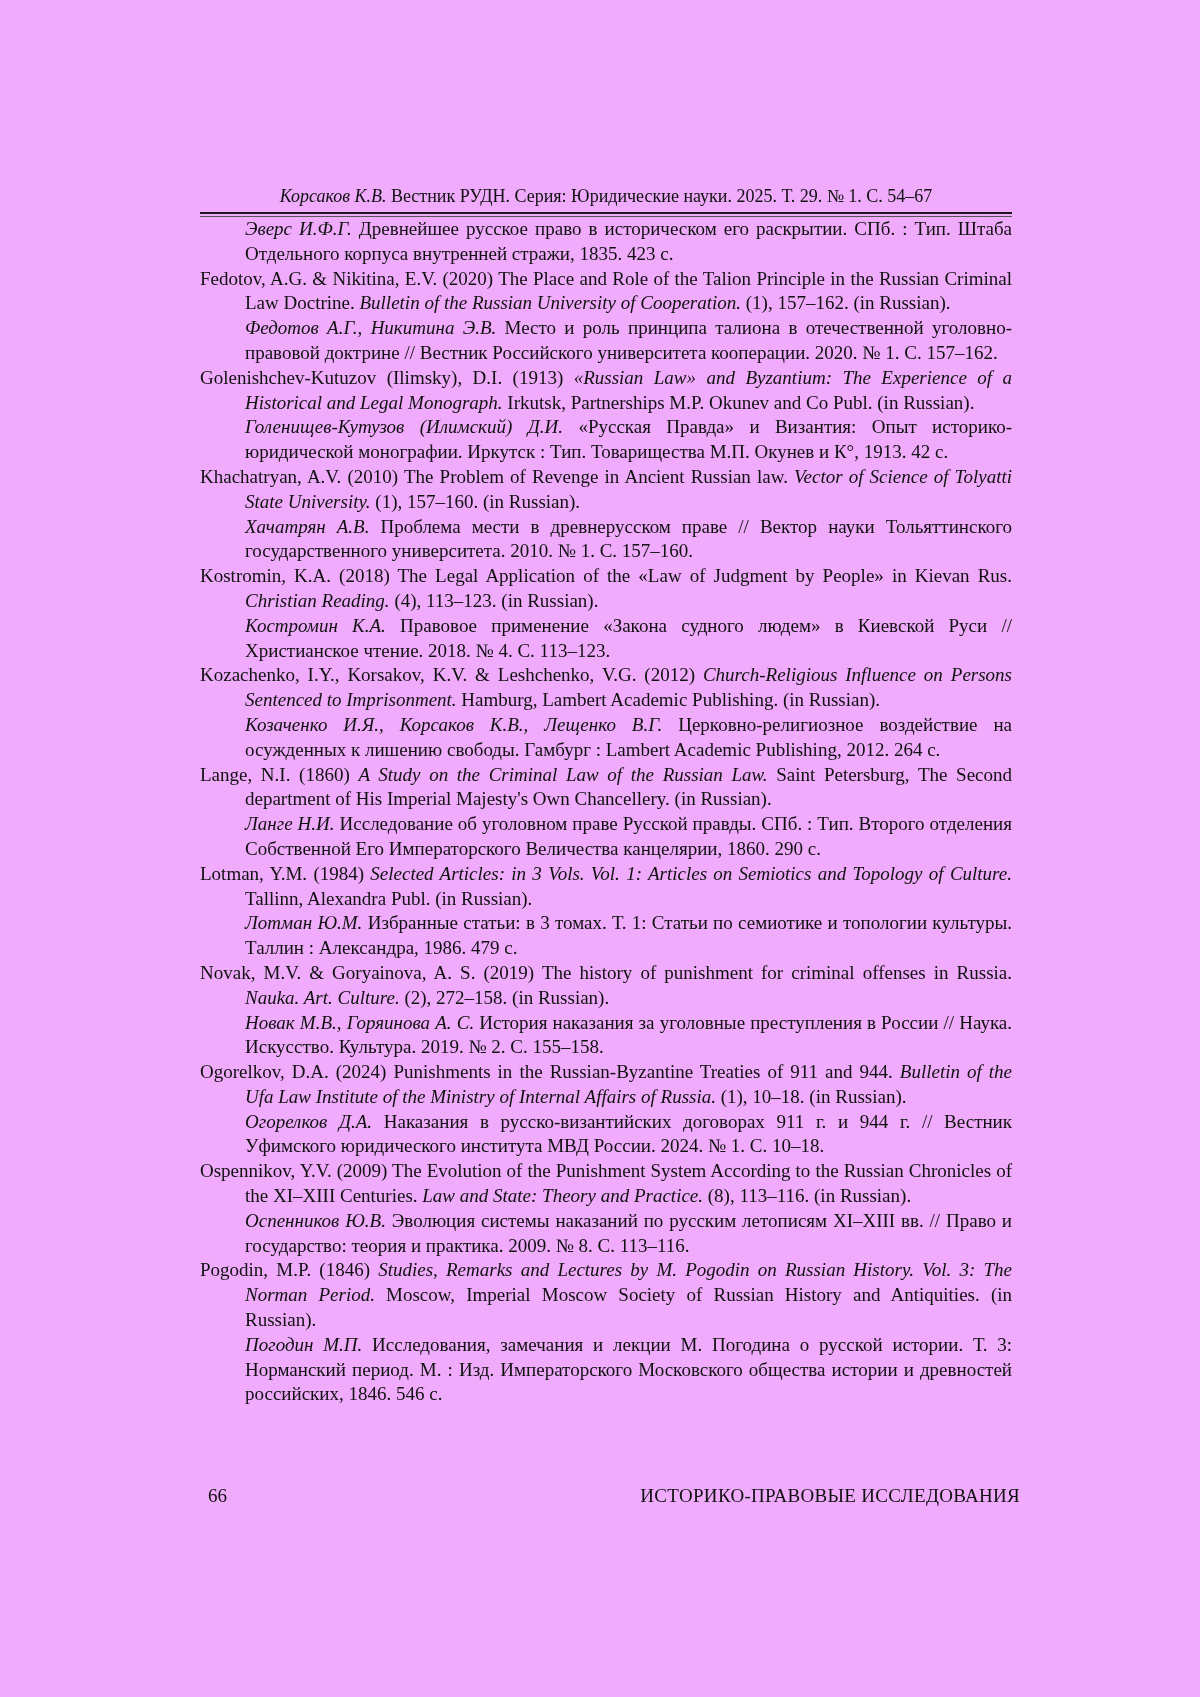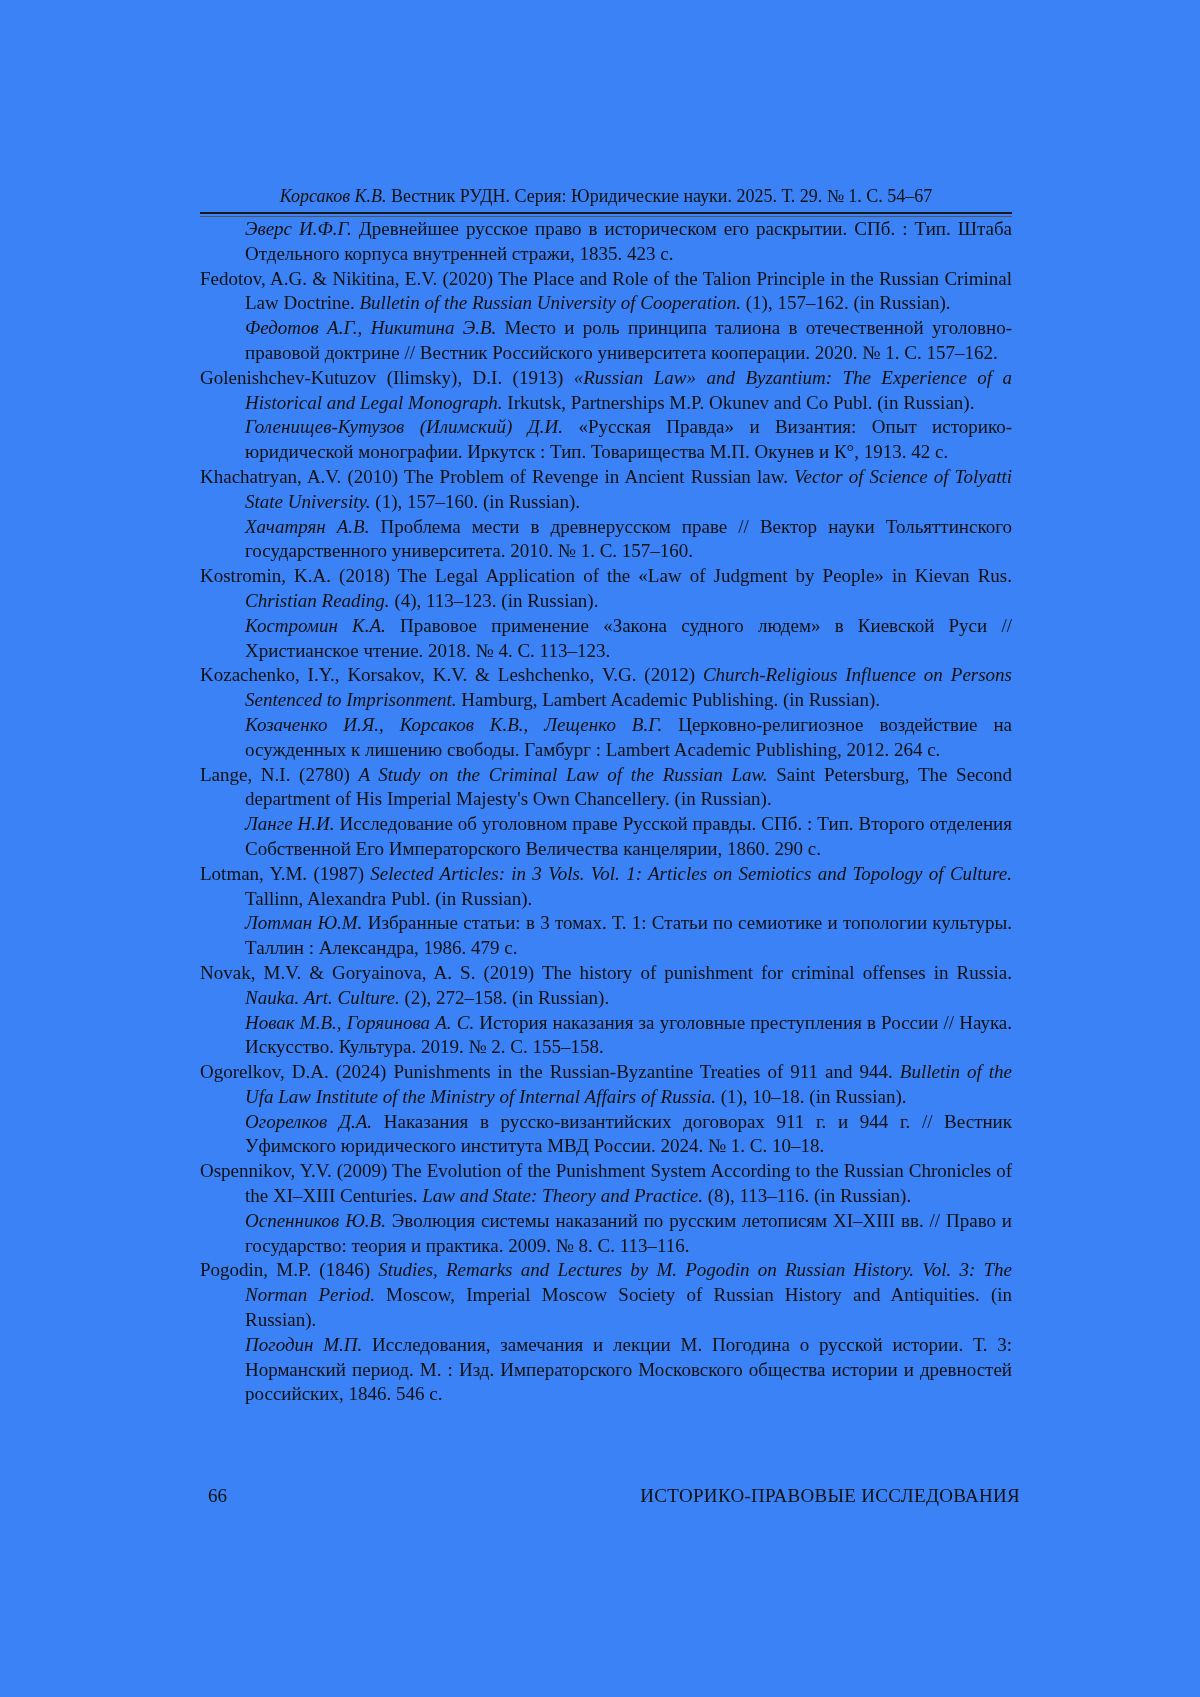--- a/index.html
+++ b/index.html
@@ -1,20 +1,20 @@
 <!DOCTYPE html>
 <html><head>
 <meta charset="utf-8">
 <style>
   html, body { margin: 0; padding: 0; background: #ffffff; }
   .page {
     position: relative;
     width: 1200px;
     height: 1697px;
-    background: #3b82f6;
+    background: #f0abfc;
     overflow: hidden;
     font-family: "Liberation Serif", "DejaVu Serif", serif;
     color: #111111;
   }
   .sheet {
     position: absolute;
     left: 200px;
     top: 184px;
     width: 812px;
   }
@@ -64,23 +64,23 @@
         <p class="ref hanging"><span>Fedotov, A.G. &amp; Nikitina, E.V. (2020) The Place and Role of the Talion Principle in the Russian Criminal Law Doctrine. </span><span class="it">Bulletin of the Russian University of Cooperation.</span><span> (1), 157–162. (in Russian).</span></p>
         <p class="ref indent"><span class="it">Федотов А.Г., Никитина Э.В.</span><span> Место и роль принципа талиона в отечественной уголовно-правовой доктрине // Вестник Российского университета кооперации. 2020. № 1. С. 157–162.</span></p>
         <p class="ref hanging"><span>Golenishchev-Kutuzov (Ilimsky), D.I. (1913) </span><span class="it">«Russian Law» and Byzantium: The Experience of a Historical and Legal Monograph.</span><span> Irkutsk, Partnerships M.P. Okunev and Co Publ. (in Russian).</span></p>
         <p class="ref indent"><span class="it">Голенищев-Кутузов (Илимский) Д.И.</span><span> «Русская Правда» и Византия: Опыт историко-юридической монографии. Иркутск : Тип. Товарищества М.П. Окунев и К°, 1913. 42 с.</span></p>
         <p class="ref hanging"><span>Khachatryan, A.V. (2010) The Problem of Revenge in Ancient Russian law. </span><span class="it">Vector of Science of Tolyatti State University.</span><span> (1), 157–160. (in Russian).</span></p>
         <p class="ref indent"><span class="it">Хачатрян А.В.</span><span> Проблема мести в древнерусском праве // Вектор науки Тольяттинского государственного университета. 2010. № 1. С. 157–160.</span></p>
         <p class="ref hanging"><span>Kostromin, K.A. (2018) The Legal Application of the «Law of Judgment by People» in Kievan Rus. </span><span class="it">Christian Reading.</span><span> (4), 113–123. (in Russian).</span></p>
         <p class="ref indent"><span class="it">Костромин К.А.</span><span> Правовое применение «Закона судного людем» в Киевской Руси // Христианское чтение. 2018. № 4. С. 113–123.</span></p>
         <p class="ref hanging"><span>Kozachenko, I.Y., Korsakov, K.V. &amp; Leshchenko, V.G. (2012) </span><span class="it">Church-Religious Influence on Persons Sentenced to Imprisonment.</span><span> Hamburg, Lambert Academic Publishing. (in Russian).</span></p>
         <p class="ref indent"><span class="it">Козаченко И.Я., Корсаков К.В., Лещенко В.Г.</span><span> Церковно-религиозное воздействие на осужденных к лишению свободы. Гамбург : Lambert Academic Publishing, 2012. 264 с.</span></p>
-        <p class="ref hanging"><span>Lange, N.I. (2780) </span><span class="it">A Study on the Criminal Law of the Russian Law.</span><span> Saint Petersburg, The Second department of His Imperial Majesty's Own Chancellery. (in Russian).</span></p>
+        <p class="ref hanging"><span>Lange, N.I. (1860) </span><span class="it">A Study on the Criminal Law of the Russian Law.</span><span> Saint Petersburg, The Second department of His Imperial Majesty's Own Chancellery. (in Russian).</span></p>
         <p class="ref indent"><span class="it">Ланге Н.И.</span><span> Исследование об уголовном праве Русской правды. СПб. : Тип. Второго отделения Собственной Его Императорского Величества канцелярии, 1860. 290 с.</span></p>
-        <p class="ref hanging"><span>Lotman, Y.M. (1987) </span><span class="it">Selected Articles: in 3 Vols. Vol. 1: Articles on Semiotics and Topology of Culture.</span><span> Tallinn, Alexandra Publ. (in Russian).</span></p>
+        <p class="ref hanging"><span>Lotman, Y.M. (1984) </span><span class="it">Selected Articles: in 3 Vols. Vol. 1: Articles on Semiotics and Topology of Culture.</span><span> Tallinn, Alexandra Publ. (in Russian).</span></p>
         <p class="ref indent"><span class="it">Лотман Ю.М.</span><span> Избранные статьи: в 3 томах. Т. 1: Статьи по семиотике и топологии культуры. Таллин : Александра, 1986. 479 с.</span></p>
         <p class="ref hanging"><span>Novak, M.V. &amp; Goryainova, A. S. (2019) The history of punishment for criminal offenses in Russia. </span><span class="it">Nauka. Art. Culture.</span><span> (2), 272–158. (in Russian).</span></p>
         <p class="ref indent"><span class="it">Новак М.В., Горяинова А. С.</span><span> История наказания за уголовные преступления в России // Наука. Искусство. Культура. 2019. № 2. С. 155–158.</span></p>
         <p class="ref hanging"><span>Ogorelkov, D.A. (2024) Punishments in the Russian-Byzantine Treaties of 911 and 944. </span><span class="it">Bulletin of the Ufa Law Institute of the Ministry of Internal Affairs of Russia.</span><span> (1), 10–18. (in Russian).</span></p>
         <p class="ref indent"><span class="it">Огорелков Д.А.</span><span> Наказания в русско-византийских договорах 911 г. и 944 г. // Вестник Уфимского юридического института МВД России. 2024. № 1. С. 10–18.</span></p>
         <p class="ref hanging"><span>Ospennikov, Y.V. (2009) The Evolution of the Punishment System According to the Russian Chronicles of the XI–XIII Centuries. </span><span class="it">Law and State: Theory and Practice.</span><span> (8), 113–116. (in Russian).</span></p>
         <p class="ref indent"><span class="it">Оспенников Ю.В.</span><span> Эволюция системы наказаний по русским летописям XI–XIII вв. // Право и государство: теория и практика. 2009. № 8. С. 113–116.</span></p>
         <p class="ref hanging"><span>Pogodin, M.P. (1846) </span><span class="it">Studies, Remarks and Lectures by M. Pogodin on Russian History. Vol. 3: The Norman Period.</span><span> Moscow, Imperial Moscow Society of Russian History and Antiquities. (in Russian).</span></p>
         <p class="ref indent"><span class="it">Погодин М.П.</span><span> Исследования, замечания и лекции М. Погодина о русской истории. Т. 3: Норманский период. М. : Изд. Императорского Московского общества истории и древностей российских, 1846. 546 с.</span></p>
       </div>

